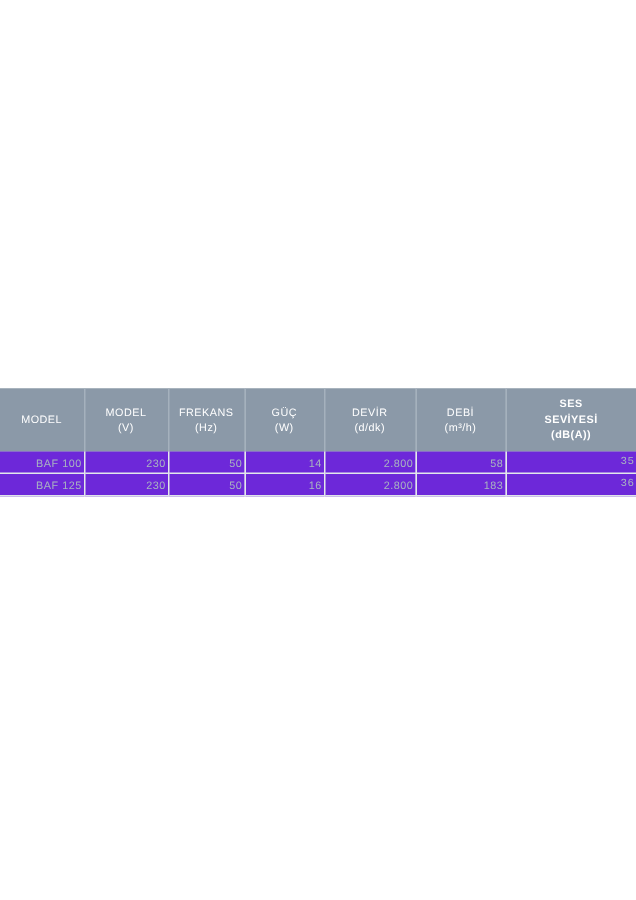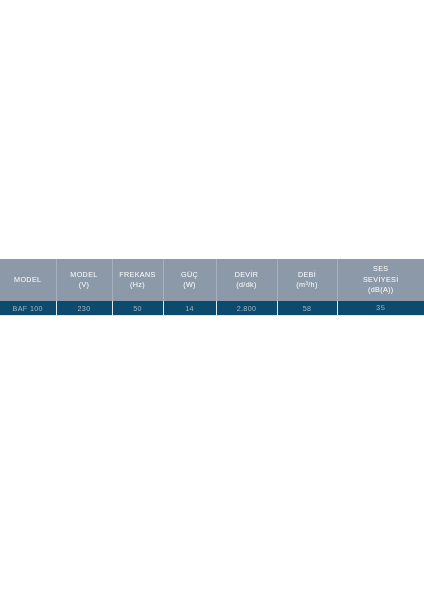--- a/index.html
+++ b/index.html
@@ -54,36 +54,37 @@
     height: 38px;
     padding: 2px 1px;
     border-left: 1px solid #a5b1bd;
     border-right: 1px solid #a5b1bd;
   }
   table.spec-table thead th:first-child {
     border-left: none;
   }
   table.spec-table thead th:last-child {
     border-right: none;
+    font-weight: bold;
   }
   .th-line {
     display: block;
     white-space: nowrap;
   }
 
   
   table.spec-table tbody td {
     color: #a9b4c0;
     font-size: 7.2px;
     letter-spacing: 0.35px;
-    text-align: center;
+    text-align: right;
     vertical-align: middle;
     height: 14px;
     padding: 0 1px;
-    background: #0c4a6e;
+    background: #6d28d9;
     border-bottom: 1px solid #e3e7eb;
     border-left: 1px solid #e3e7eb;
     border-right: 1px solid #e3e7eb;
   }
   table.spec-table tbody td:first-child {
     border-left: none;
   }
   table.spec-table tbody td:last-child {
     border-right: none;
     font-family: Liberation Mono, monospace;
@@ -154,17 +155,26 @@
       <tbody>
         <tr>
           <td>BAF 100</td>
           <td>230</td>
           <td>50</td>
           <td>14</td>
           <td>2.800</td>
           <td>58</td>
           <td>35</td>
         </tr>
+        <tr>
+          <td>BAF 125</td>
+          <td>230</td>
+          <td>50</td>
+          <td>16</td>
+          <td>2.800</td>
+          <td>183</td>
+          <td>36</td>
+        </tr>
       </tbody>
     </table>
   </div>
 
 </div>
 
 </body></html>

